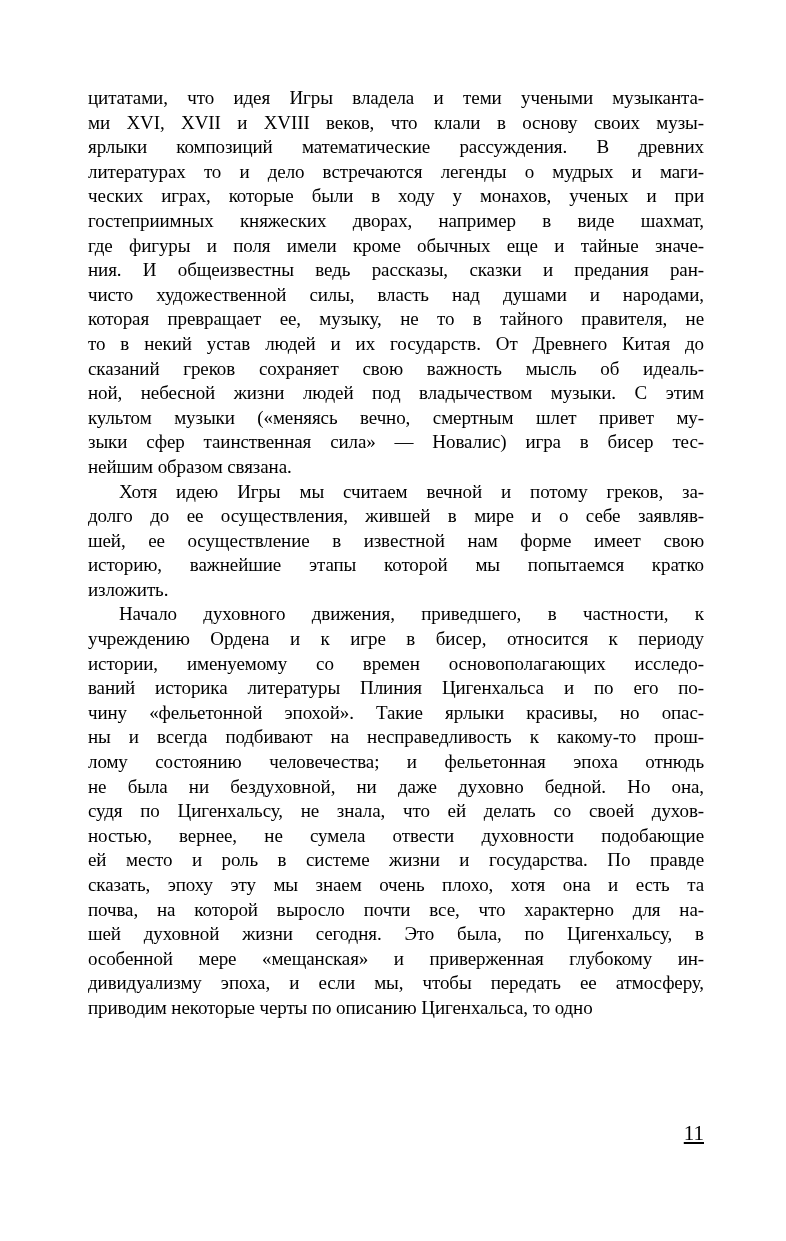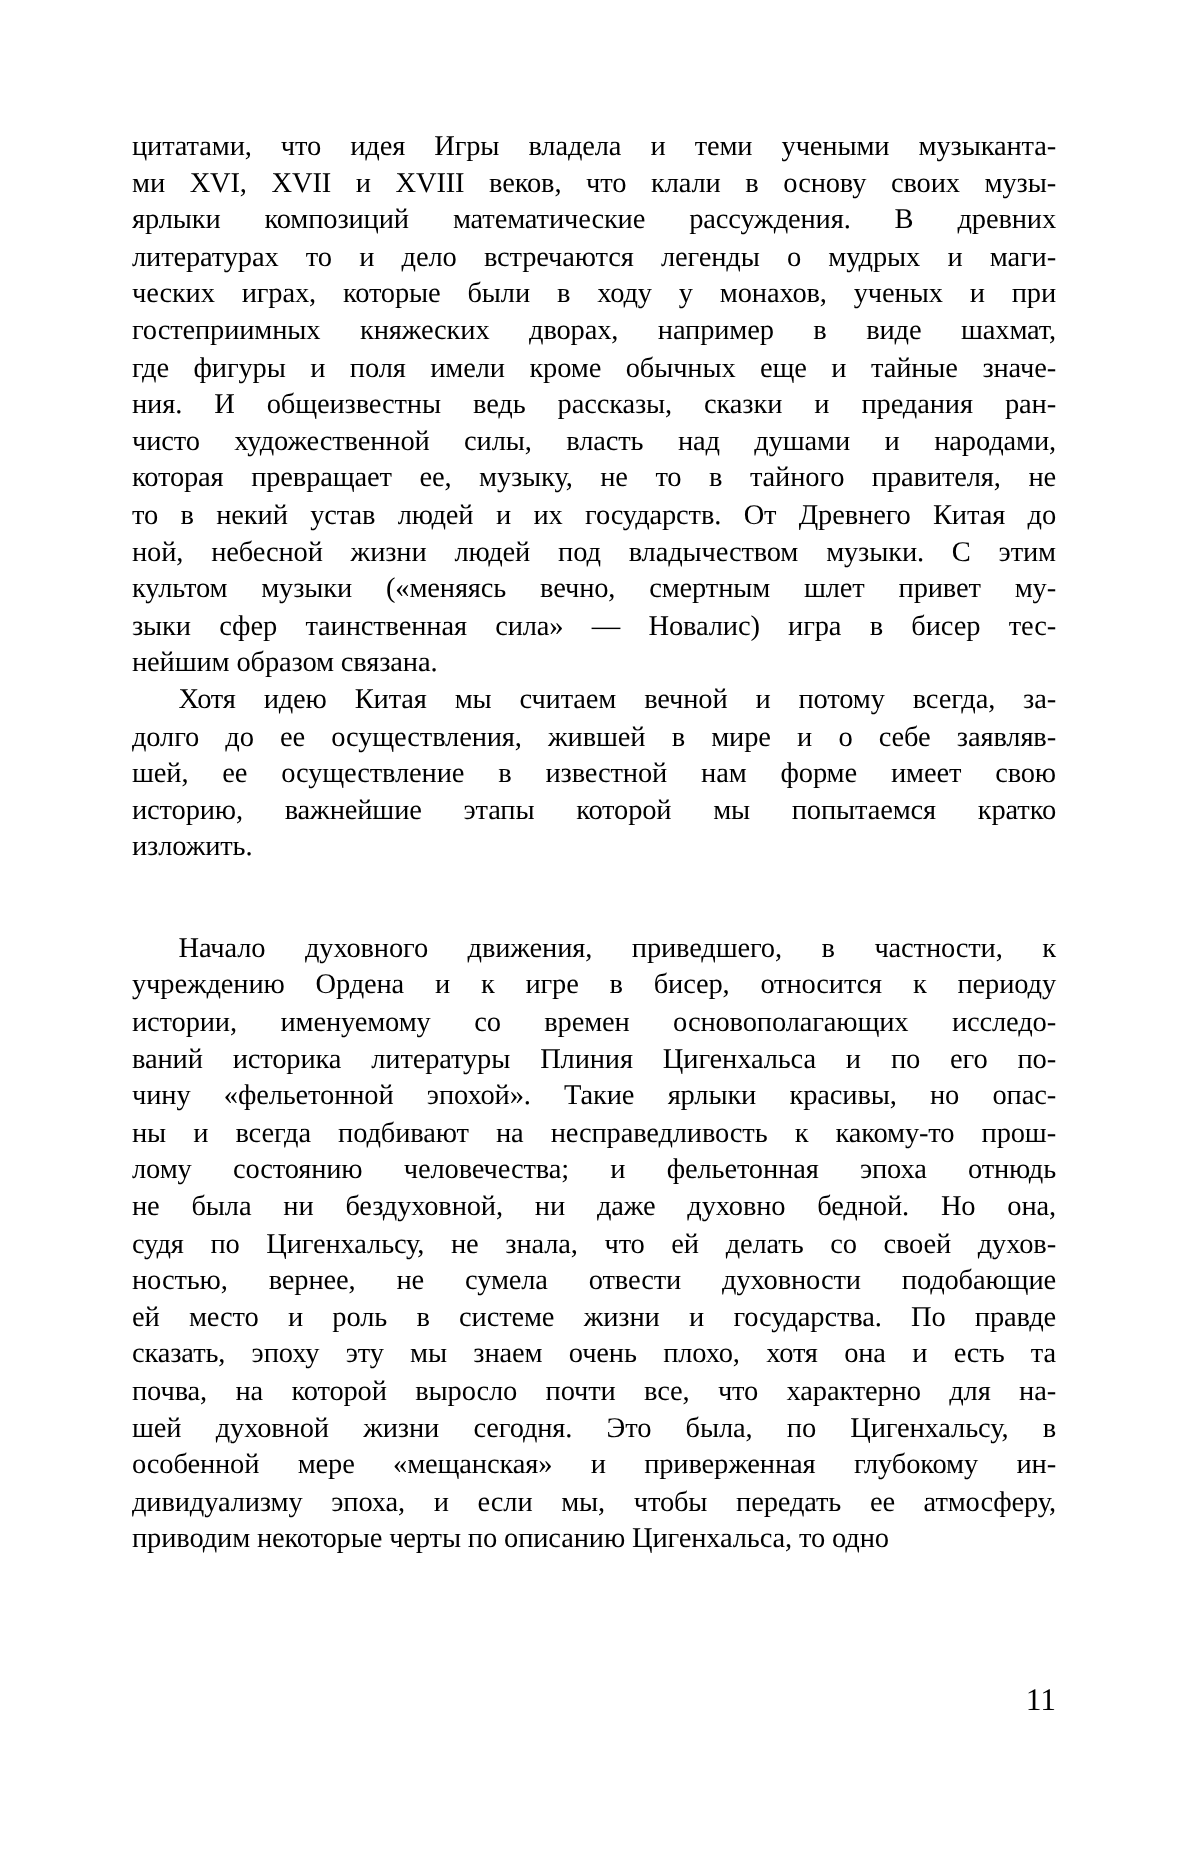--- a/index.html
+++ b/index.html
@@ -23,21 +23,20 @@
     position: absolute;
     left: 88px;
     top: 86px;
     width: 616px;
   }
   .para {
     margin: 0;
     padding: 0;
   }
   .para.section-break {
-    margin-top: 43px;
   }
   .line {
     font-size: 19px;
     line-height: 24.6px;
     text-align: justify;
     text-align-last: justify;
     letter-spacing: -0.1px;
     white-space: normal;
   }
   .line.last {
@@ -46,46 +45,48 @@
   .line.first-indent {
     text-indent: 31px;
   }
   .page-number {
     position: absolute;
     top: 1120px;
     right: 82px;
     font-size: 21px;
     line-height: 26px;
     text-align: right;
+    text-decoration: underline;
   }
 </style>
 </head>
 <body>
 
 <div class="book-page">
   <div class="text-block">
       <div class="para">
         <div class="line">цитатами, что идея Игры владела и теми учеными музыканта-</div>
         <div class="line">ми XVI, XVII и XVIII веков, что клали в основу своих музы-</div>
         <div class="line">ярлыки композиций математические рассуждения. В древних</div>
         <div class="line">литературах то и дело встречаются легенды о мудрых и маги-</div>
         <div class="line">ческих играх, которые были в ходу у монахов, ученых и при</div>
         <div class="line">гостеприимных княжеских дворах, например в виде шахмат,</div>
         <div class="line">где фигуры и поля имели кроме обычных еще и тайные значе-</div>
         <div class="line">ния. И общеизвестны ведь рассказы, сказки и предания ран-</div>
         <div class="line">чисто художественной силы, власть над душами и народами,</div>
         <div class="line">которая превращает ее, музыку, не то в тайного правителя, не</div>
         <div class="line">то в некий устав людей и их государств. От Древнего Китая до</div>
+        <div class="line">сказаний греков сохраняет свою важность мысль об идеаль-</div>
         <div class="line">ной, небесной жизни людей под владычеством музыки. С этим</div>
         <div class="line">культом музыки («меняясь вечно, смертным шлет привет му-</div>
         <div class="line">зыки сфер таинственная сила» — Новалис) игра в бисер тес-</div>
         <div class="line last">нейшим образом связана.</div>
       </div>
       <div class="para">
-        <div class="line first-indent">Хотя идею Китая мы считаем вечной и потому всегда, за-</div>
+        <div class="line first-indent">Хотя идею Игры мы считаем вечной и потому греков, за-</div>
         <div class="line">долго до ее осуществления, жившей в мире и о себе заявляв-</div>
         <div class="line">шей, ее осуществление в известной нам форме имеет свою</div>
         <div class="line">историю, важнейшие этапы которой мы попытаемся кратко</div>
         <div class="line last">изложить.</div>
       </div>
       <div class="para section-break">
         <div class="line first-indent">Начало духовного движения, приведшего, в частности, к</div>
         <div class="line">учреждению Ордена и к игре в бисер, относится к периоду</div>
         <div class="line">истории, именуемому со времен основополагающих исследо-</div>
         <div class="line">ваний историка литературы Плиния Цигенхальса и по его по-</div>

